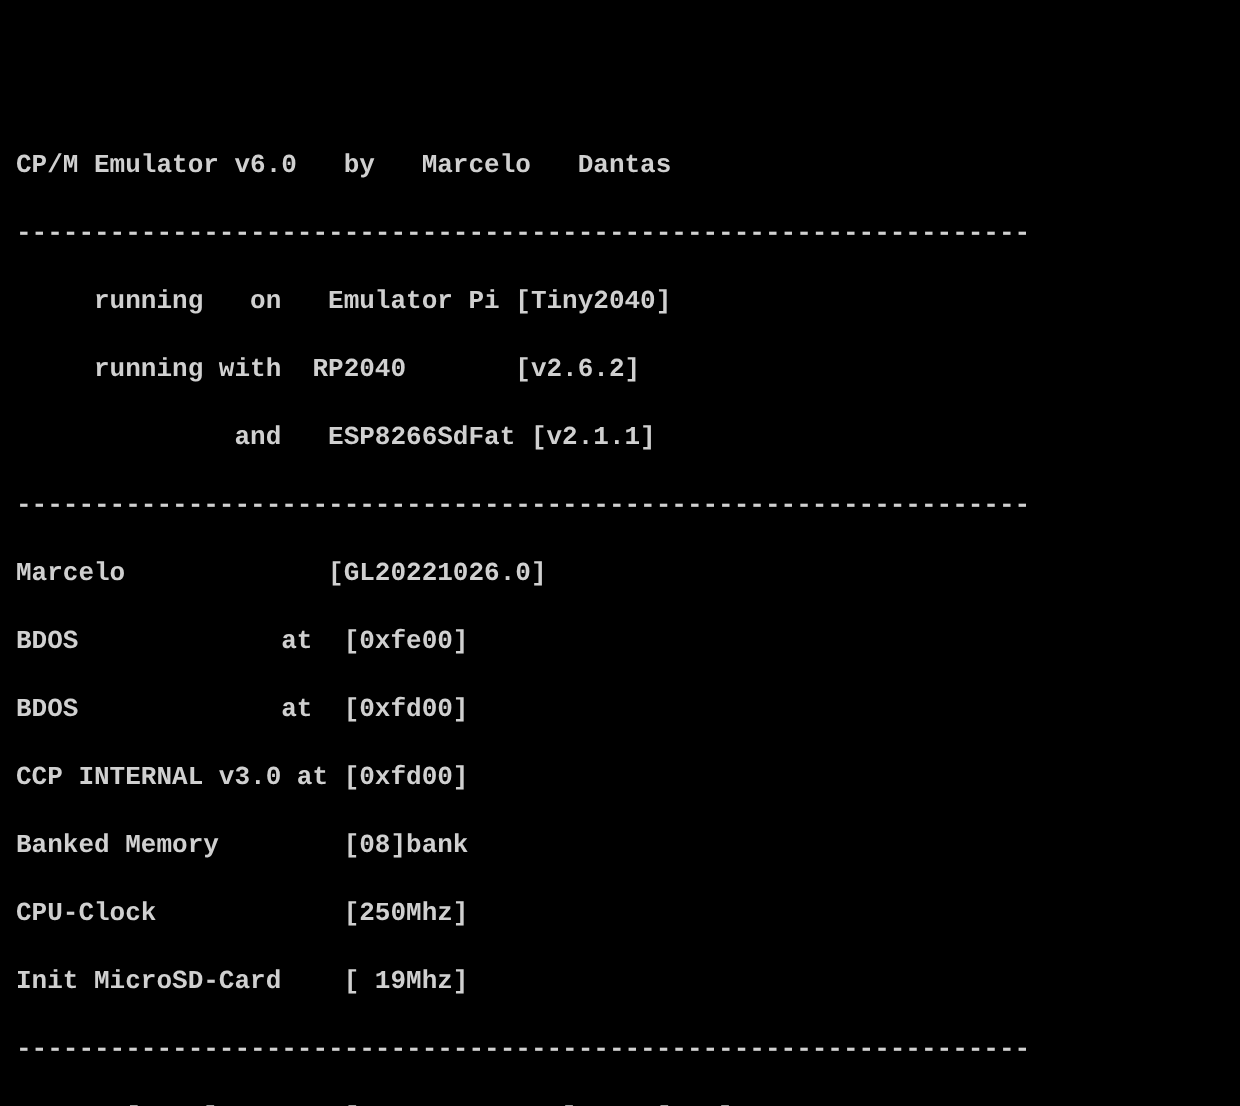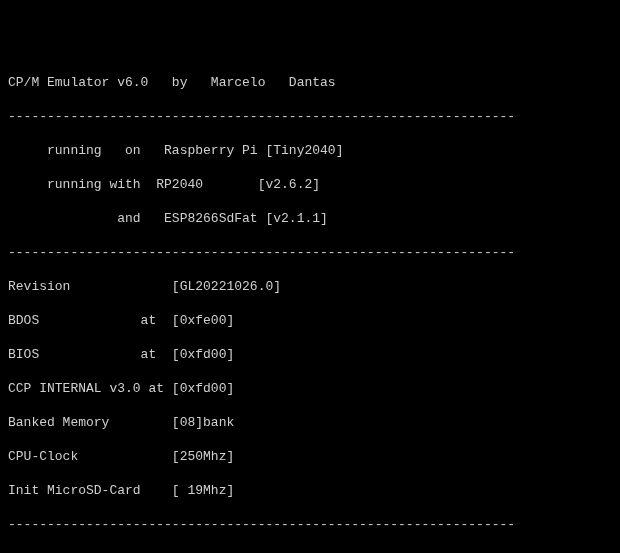--- a/index.html
+++ b/index.html
@@ -9,36 +9,36 @@
       color: #d0d0d0;
       font-family: "Courier New", Consolas, monospace;
       font-size: 13px;
       line-height: 17px;
       width: 620px;
       height: 553px;
       box-sizing: border-box;
       white-space: pre;
       overflow: hidden;
     }
-    .line { display: block; }
+    .line { display: block; font-weight: bold; }
   </style>
 </head>
 <body>
 
 
 
 <span class="line">CP/M Emulator v6.0   by   Marcelo   Dantas</span>
 <span class="line">-----------------------------------------------------------------</span>
-<span class="line">     running   on   Raspberry Pi [Tiny2040]</span>
+<span class="line">     running   on   Emulator Pi [Tiny2040]</span>
 <span class="line">     running with  RP2040       [v2.6.2]</span>
 <span class="line">              and   ESP8266SdFat [v2.1.1]</span>
 <span class="line">-----------------------------------------------------------------</span>
-<span class="line">Revision             [GL20221026.0]</span>
+<span class="line">Marcelo             [GL20221026.0]</span>
 <span class="line">BDOS             at  [0xfe00]</span>
-<span class="line">BIOS             at  [0xfd00]</span>
+<span class="line">BDOS             at  [0xfd00]</span>
 <span class="line">CCP INTERNAL v3.0 at [0xfd00]</span>
 <span class="line">Banked Memory        [08]bank</span>
 <span class="line">CPU-Clock            [250Mhz]</span>
 <span class="line">Init MicroSD-Card    [ 19Mhz]</span>
 <span class="line">-----------------------------------------------------------------</span>
 <span class="line">RunCPM [v6.0] =&gt; CCP:[INTERNAL v3.0] TPA:[60K]</span>
 <span class="line"></span>
 
 
 

